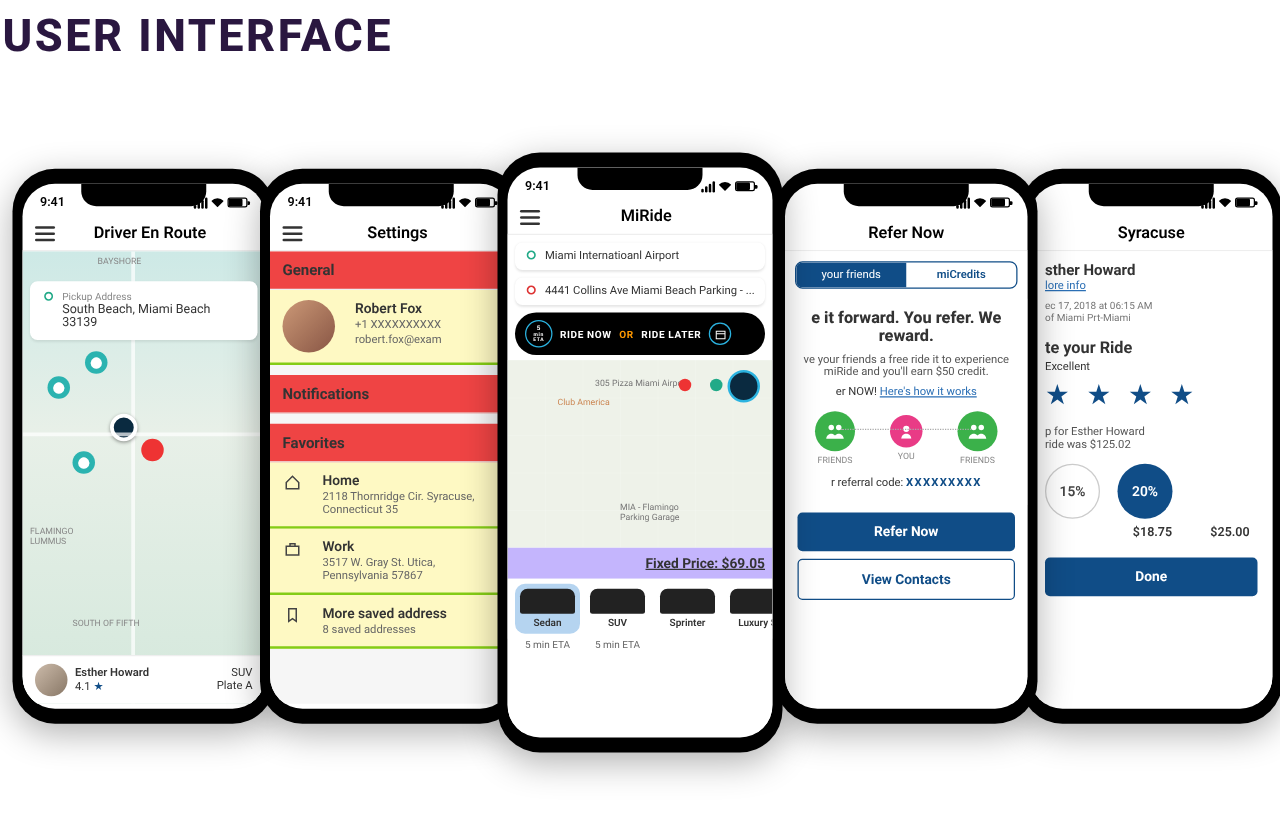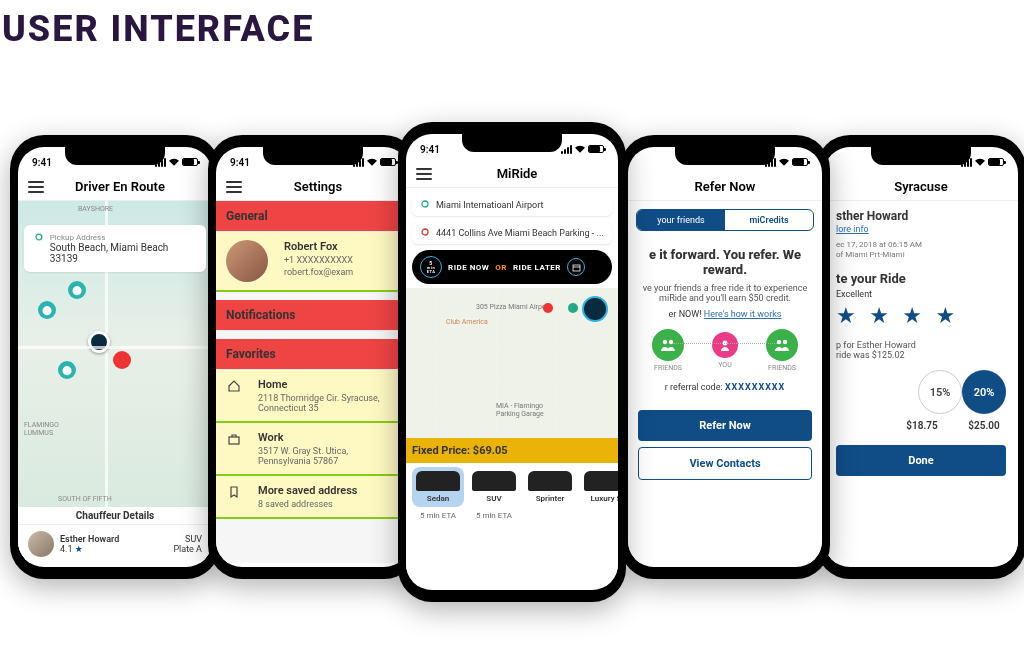--- a/index.html
+++ b/index.html
@@ -99,21 +99,21 @@
 .ch-t{font-size:9px;}
 .star{color:#104d87;}
 .loc-card { background:#fff; border-radius:6px; margin:6px; padding:6px 8px; display:flex; gap:6px; align-items:center; font-size:9px; box-shadow:0 1px 2px rgba(0,0,0,.1);}
 .pin-ic{width:10px;height:10px;}
 .ride-pill { background:#000; border-radius:22px; margin:4px 6px; padding:6px 8px; display:flex; align-items:center; gap:6px; color:#fff; font-size:8px; font-weight:700; letter-spacing:.5px;}
 .pill-circ{width:22px;height:22px;border:1px solid #2bb3e0;border-radius:50%;display:flex;flex-direction:column;align-items:center;justify-content:center;font-size:5px;line-height:1;}
 .cal-ic{width:18px;height:18px;border:1px solid #2bb3e0;border-radius:50%;display:flex;align-items:center;justify-content:center;}
 .or{color:#f90;}
 .map2{height:150px;background:#eef2e9;position:relative;overflow:hidden;}
 .map2 .grid{position:absolute;inset:0;background-image:linear-gradient(#fff2 1px,transparent 1px),linear-gradient(90deg,#fff2 1px,transparent 1px);background-size:30px 30px;}
-.price-strip{background:#eab308;text-align:left;padding:6px;font-weight:700;font-size:11px;}
+.price-strip{background:#c4b5fd;text-align:right;padding:6px;font-weight:700;font-size:11px;text-decoration:underline;}
 .cars{display:flex;gap:4px;padding:4px 6px;background:#fff;}
 .car{flex:0 0 52px;text-align:center;padding:4px;border-radius:8px;}
 .car.sel{background:#b5d4f0;}
 .car-img{width:44px;height:20px;background:#222;border-radius:6px 6px 2px 2px;margin:0 auto 3px;}
 .car-name{font-size:8px;font-weight:600;}
 .tab-bar{display:flex;border:1px solid #104d87;border-radius:6px;margin:8px;overflow:hidden;font-size:9px;text-align:center;}
 .tab{flex:1;padding:5px;cursor:pointer;}
 .tab.active{background:#104d87;color:#fff;}
 .tab.inactive{color:#104d87;font-weight:600;}
 .ref-body{background:#fff;padding:8px 10px;text-align:center;}
@@ -131,21 +131,21 @@
 .btn.outline{border:1px solid #104d87;color:#104d87;background:#fff;}
 .code{font-size:9px;margin:4px 0;}
 .code b{color:#104d87;letter-spacing:1px;}
 .rating-body{background:#fff;padding:8px 12px;}
 .r-name{font-weight:700;font-size:12px;}
 .r-sub{font-size:8px;color:#777;margin-top:6px;}
 .r-h{font-weight:700;font-size:13px;margin-top:12px;}
 .r-exc{font-size:9px;margin:3px 0 4px;}
 .stars{font-size:22px;color:#104d87;letter-spacing:4px;}
 .tip-p{font-size:9px;color:#555;margin-top:12px;}
-.tips{display:flex;justify-content:flex-end;margin-top:10px;}
+.tips{display:flex;gap:14px;margin-top:10px;}
 .tipc{width:44px;height:44px;border-radius:50%;display:flex;align-items:center;justify-content:center;font-size:11px;font-weight:600;}
 .tipc.o{border:1px solid #ccc;color:#444;}
 .tipc.s{background:#104d87;color:#fff;}
 .tipv{display:flex;gap:18px;justify-content:flex-end;margin-top:6px;font-size:10px;font-weight:600;}
 .tipv span{width:44px;text-align:center;}
 
 
 .p1{left:10px;top:85px;width:210px;height:444px;}
 .p2{left:208px;top:85px;width:210px;height:444px;z-index:2;}
 .p3{left:398px;top:72px;width:228px;height:480px;z-index:5;}
@@ -203,21 +203,20 @@
         <div class="mlabel" style="top:4px;left:60px;">BAYSHORE</div>
         <div class="mlabel" style="top:220px;left:6px;">FLAMINGO<br>LUMMUS</div>
         <div class="mlabel" style="bottom:60px;left:40px;">SOUTH OF FIFTH</div>
         <div class="pin teal" style="top:80px;left:50px;">⬤</div>
         <div class="pin teal" style="top:100px;left:20px;">⬤</div>
         <div class="pin teal" style="top:160px;left:40px;">⬤</div>
         <div class="pin red" style="top:150px;left:95px;"></div>
         <div style="position:absolute;top:130px;left:70px;width:22px;height:22px;border-radius:50%;background:#0a2a40;border:3px solid #fff;box-shadow:0 1px 3px rgba(0,0,0,.4);"></div>
       </div>
       <div class="chauffeur">
-        <div style="position:absolute;top:-18px;left:0;right:0;text-align:center;font-size:10px;font-weight:700;color:#333;background:#fff;padding:3px 0;">Chauffeur Details</div>
         <div class="sm-avatar"></div>
         <div class="ch-t" style="flex:1;">
           <div style="font-weight:600;">Esther Howard</div>
           <div><span>4.1</span> <span class="star">★</span></div>
         </div>
         <div class="ch-t" style="text-align:right;">
           <div>SUV</div>
           <div>Plate A</div>
         </div>
       </div>

